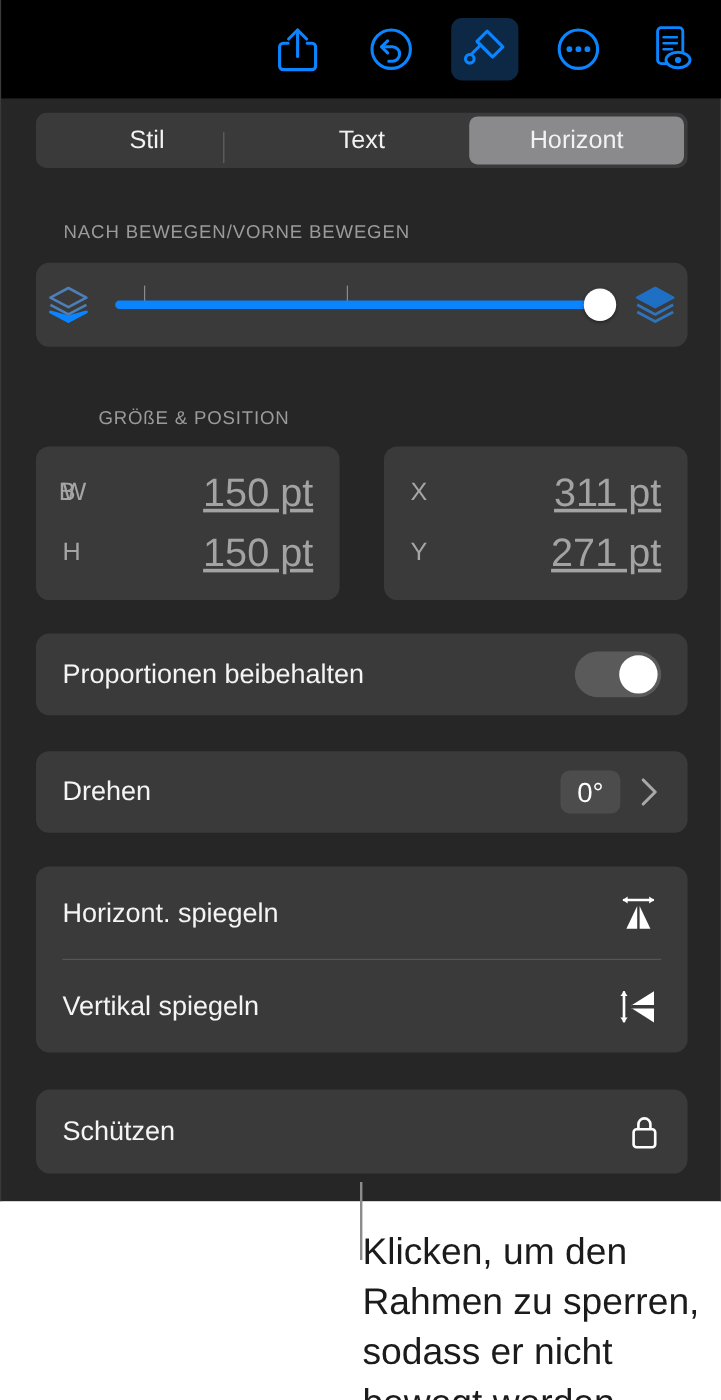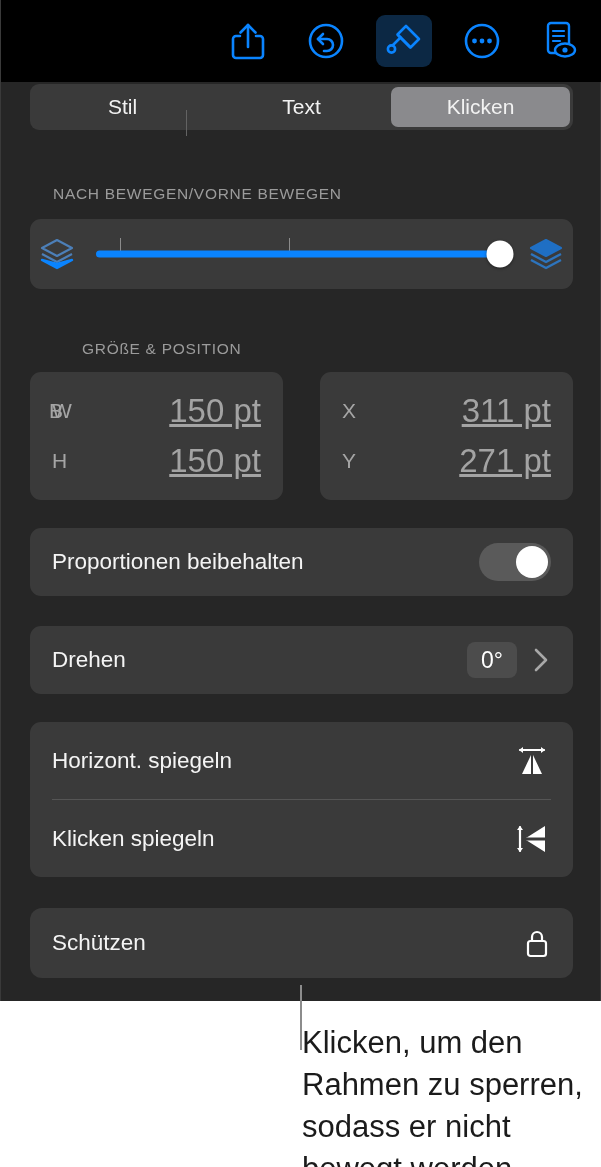--- a/index.html
+++ b/index.html
@@ -29,21 +29,21 @@
   .tb-btn {
     width:56px; height:52px; border-radius:9px;
     display:flex; align-items:center; justify-content:center;
     background:transparent;
   }
   .tb-btn.active { background:#0c2844; }
   .tb-btn svg { display:block; }
 
   
   .tabs {
-    position:absolute; left:29px; top:84px; width:543px; height:46px;
+    position:absolute; left:29px; top:94px; width:543px; height:46px;
     background:#3a3a3a; border-radius:9px;
     display:flex; align-items:center; padding:3px;
   }
   .tab {
     flex:1; height:40px; border-radius:7px;
     display:flex; align-items:center; justify-content:center;
     color:#f2f2f2; font-size:21px; position:relative;
   }
   .tab.selected { background:#8a8a8d; }
   .tab-sep {
@@ -188,21 +188,21 @@
             <ellipse cx="24" cy="29" rx="10" ry="6.5" fill="#000000" stroke="#0a84ff" stroke-width="2.4"></ellipse>
             <circle cx="24" cy="29" r="2.6" fill="#0a84ff"></circle>
           </svg>
         </span>
       </div>
     </div>
 
     <div class="tabs">
       <div class="tab">Stil</div>
       <div class="tab">Text</div>
-      <div class="tab selected">Klicken</div>
+      <div class="tab selected">Horizont</div>
     </div>
     <div class="tab-sep"></div>
 
     <div class="sec-head" style="left:52px; top:185px;">NACH BEWEGEN/VORNE BEWEGEN</div>
 
     <div class="slider-box">
       <div class="layer-ico">
         <svg width="36" height="34" viewBox="0 0 36 34">
           <path d="M18 3 L33 11 L18 19 L3 11 Z" fill="none" stroke="#4c7fb8" stroke-width="2.2" stroke-linejoin="round"></path>
           <path d="M3 17 L18 25 L33 17" fill="none" stroke="#4c7fb8" stroke-width="2.2" stroke-linejoin="round"></path>
@@ -279,21 +279,21 @@
             <path d="M7 8 h24" stroke="#ffffff" stroke-width="2.2" stroke-linecap="round"></path>
             <path d="M10 5 L6 8 l4 3" fill="#ffffff"></path>
             <path d="M28 5 L32 8 l-4 3" fill="#ffffff"></path>
             <path d="M18 13 L9 32 h9 Z" fill="#ffffff"></path>
             <path d="M20 13 L29 32 h-9 Z" fill="#ffffff"></path>
           </svg>
         </span>
       </div>
       <div class="row-divider"></div>
       <div class="row" style="height:77px;">
-        <span>Klicken spiegeln</span>
+        <span>Vertikal spiegeln</span>
         <span class="row-ico">
           <svg width="38" height="38" viewBox="0 0 38 38">
             <path d="M7 7 v24" stroke="#ffffff" stroke-width="2.2" stroke-linecap="round"></path>
             <path d="M4 10 L7 6 l3 4" fill="#ffffff"></path>
             <path d="M4 28 L7 32 l3 -4" fill="#ffffff"></path>
             <path d="M32 6 L13 18 v-0.5 h19 Z" fill="#ffffff"></path>
             <path d="M32 32 L13 20 v0.5 h19 Z" fill="#ffffff"></path>
           </svg>
         </span>
       </div>

